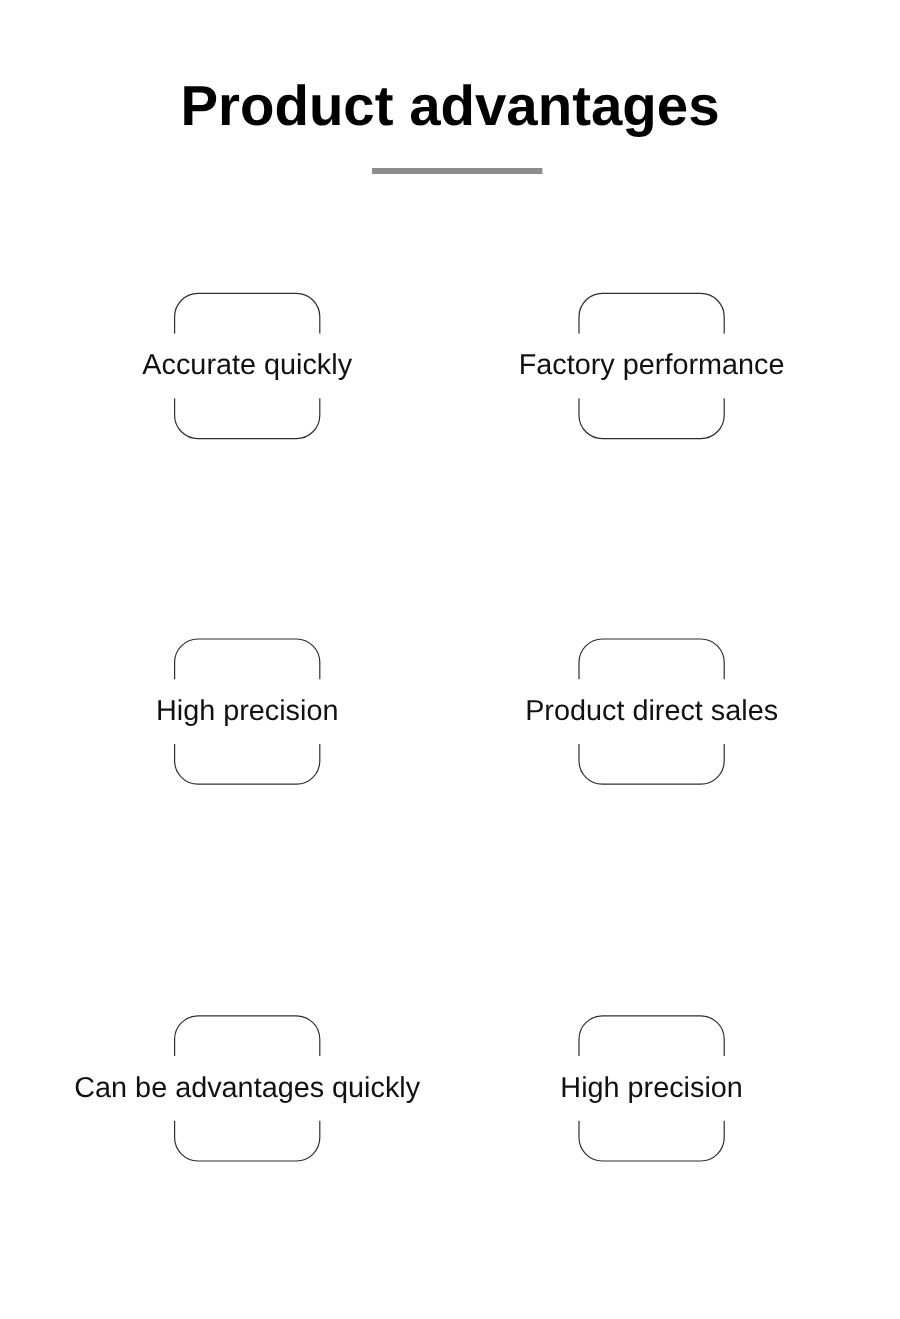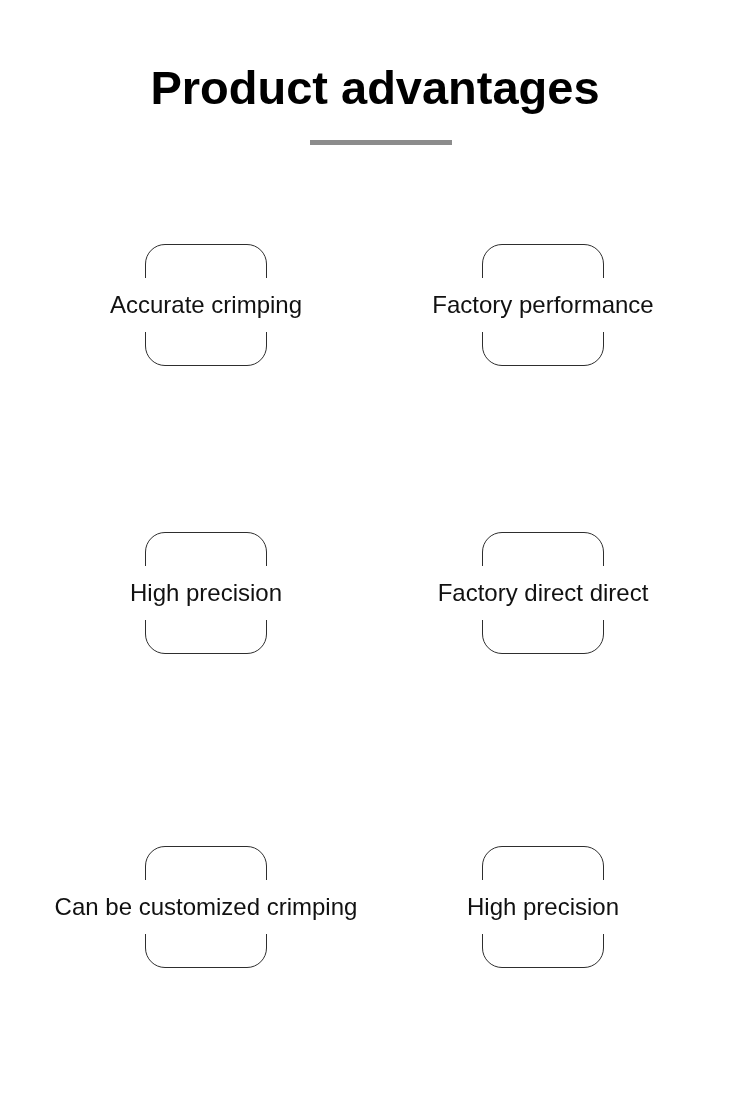--- a/index.html
+++ b/index.html
@@ -69,36 +69,36 @@
 </head>
 <body>
 
 <div class="page">
 
   <h1 class="title">Product advantages</h1>
 
   <div class="divider" style="background: rgb(140, 140, 140);"></div>
 
   <div class="card pos-0">
-    <span class="card-label">Accurate crimping</span>
+    <span class="card-label">Accurate quickly</span>
   </div>
 
   <div class="card pos-1">
     <span class="card-label">Factory performance</span>
   </div>
 
   <div class="card pos-2">
     <span class="card-label">High precision</span>
   </div>
 
   <div class="card pos-3">
-    <span class="card-label">Factory direct direct</span>
+    <span class="card-label">Product direct sales</span>
   </div>
 
   <div class="card pos-4">
-    <span class="card-label">Can be customized crimping</span>
+    <span class="card-label">Can be advantages quickly</span>
   </div>
 
   <div class="card pos-5">
     <span class="card-label">High precision</span>
   </div>
 
 </div>
 
 </body></html>

